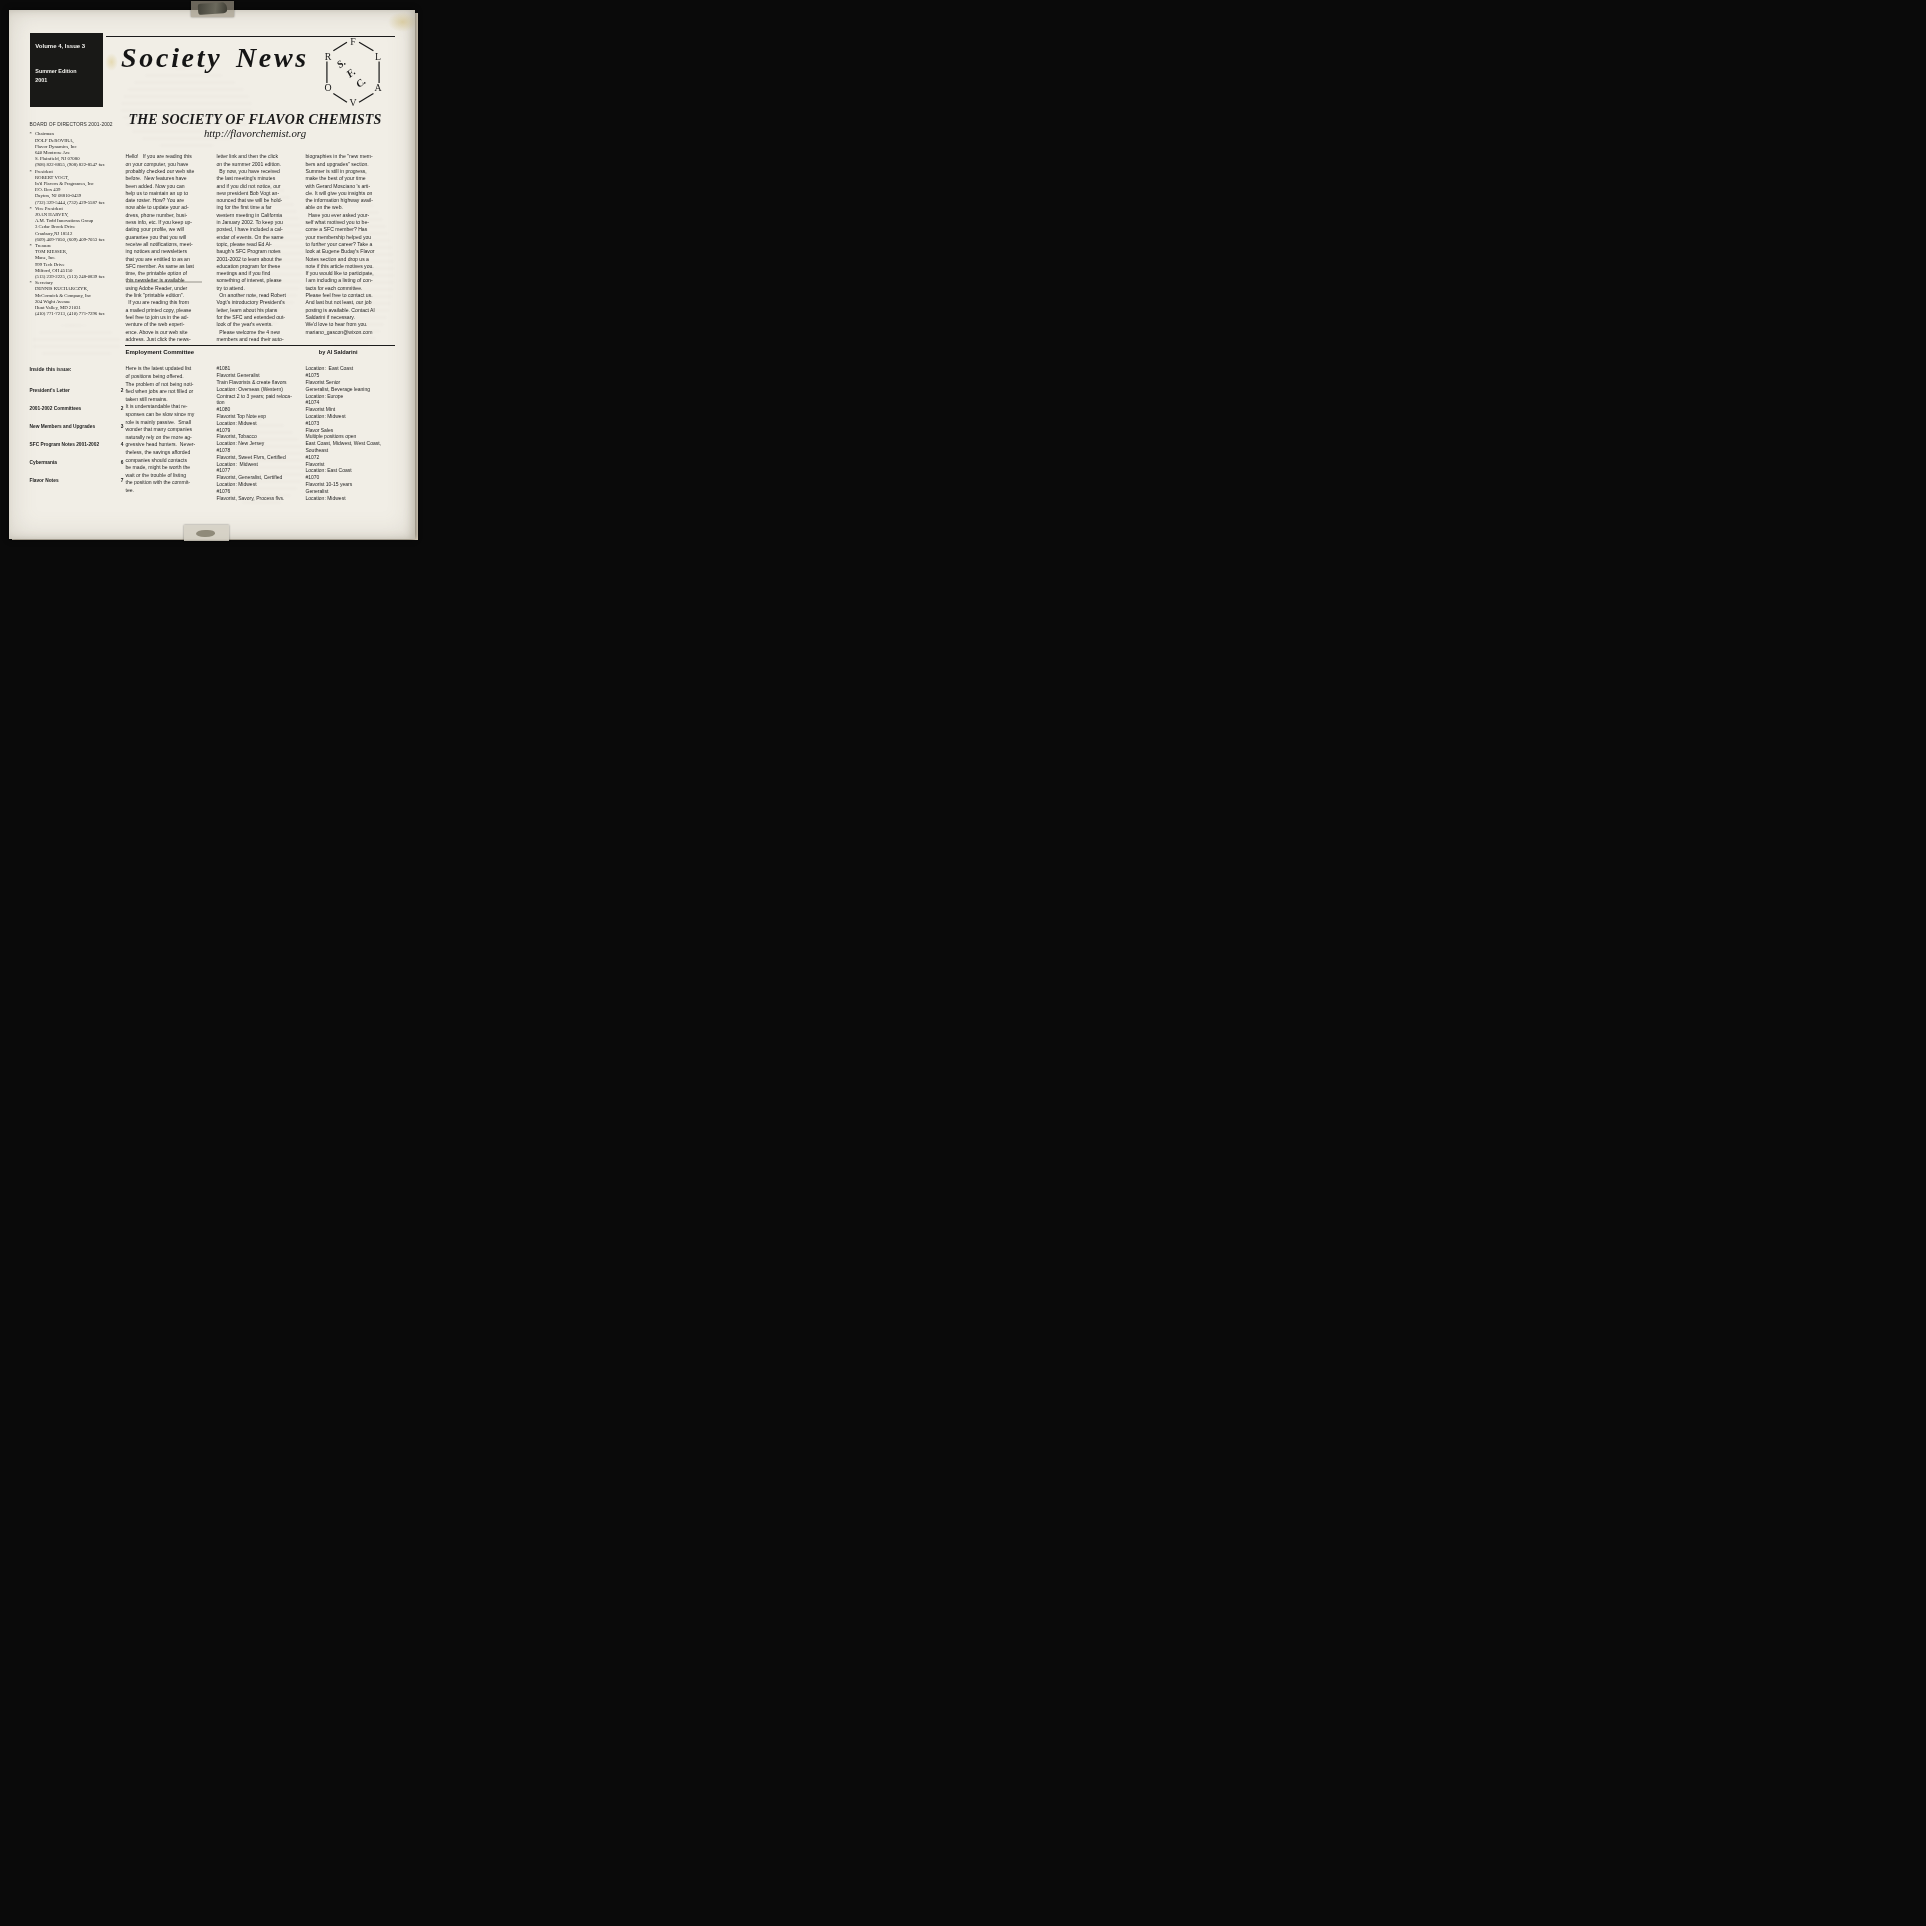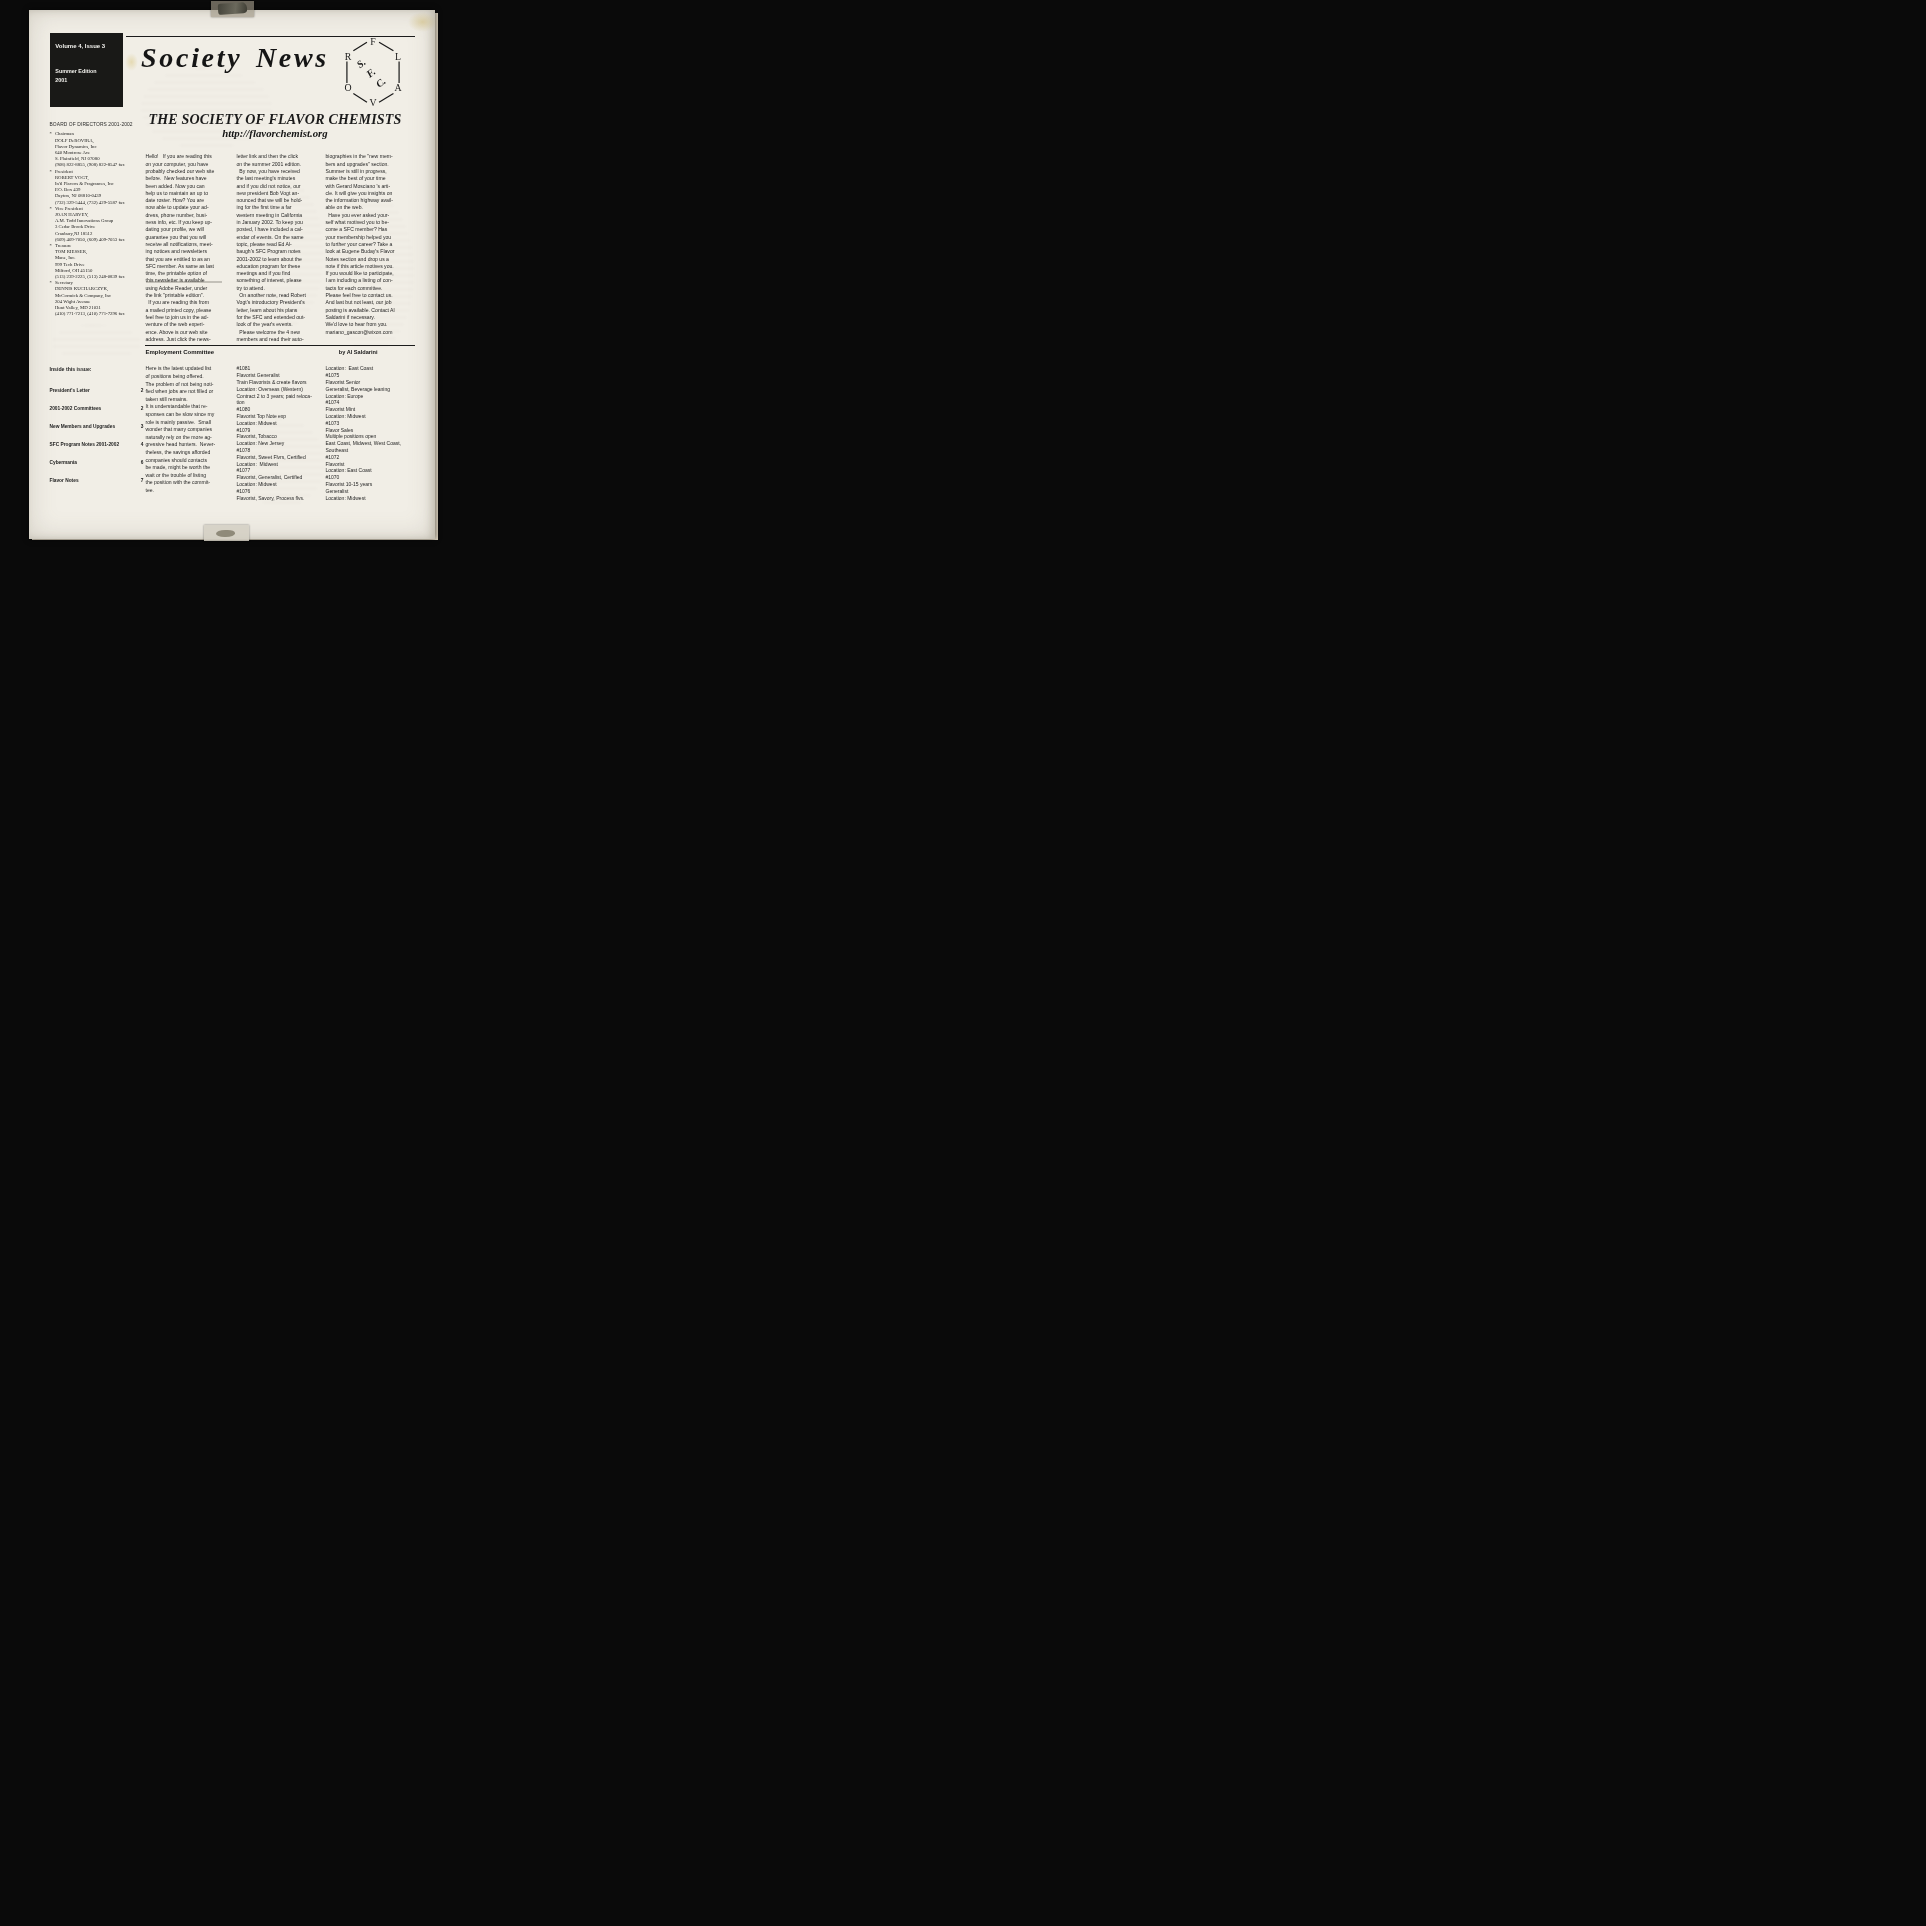--- a/index.html
+++ b/index.html
@@ -1,17 +1,17 @@
 <!DOCTYPE html>
 <html style="font-size:6.2px"><head>
 <meta charset="utf-8">
 <style>
   html,body{margin:0;padding:0;background:#0a0a0a;}
   .page{position:relative;width:424px;height:549px;background:#0a0a0a;overflow:hidden;
-        font-family:"Liberation Sans", sans-serif;color:#222;margin-left:20px;}
+        font-family:"Liberation Sans", sans-serif;color:#222;}
   .stack{position:absolute;left:11.6px;top:13px;width:406px;height:527px;background:#d8cfbc;}
   .paper{position:absolute;left:8.5px;top:10.4px;width:406px;height:529px;background:#f1eee6;
          box-shadow:inset 0 0 27px rgba(110,100,80,.22), inset -3.9px 0 7.7px rgba(120,110,88,.28),
                     0 0 5.4px rgba(0,0,0,.6);}
   
   .black-box{position:absolute;left:21px;top:23px;width:73px;height:74px;background:#191917;color:#f3f2ee;}
   .bb-line{position:absolute;left:5.8px;font-weight:bold;}
   .bb1{top:9.2px;font-size:6px;}
   .bb2{top:35px;font-size:5.4px;}
   .bb3{top:44px;font-size:5.4px;}
@@ -20,21 +20,21 @@
          font-family:"Liberation Serif", serif;font-style:italic;font-weight:bold;
          font-size:28px;letter-spacing:2.7px;word-spacing:3.9px;color:#151515;}
   .logo{position:absolute;left:313px;top:22.3px;}
   .logo text{font-family:"Liberation Serif", serif;fill:#1a1a1a;}
   .logo .outer{font-size:26px;font-weight:500;}
   .logo .inner{font-size:27px;font-style:italic;font-weight:bold;}
   .orgname{position:absolute;left:104px;top:102px;width:285px;text-align:center;
            font-family:"Liberation Serif", serif;font-style:italic;font-weight:bold;
            font-size:14px;letter-spacing:0.2px;color:#1b1b1b;}
   .url{position:absolute;left:104px;top:117px;width:285px;text-align:center;
-       font-family:"Liberation Serif", serif;font-style:italic;font-weight:bold;
+       font-family:"Liberation Serif", serif;font-style:italic;font-weight:normal;
        font-size:10.8px;color:#151515;}
   
   .board-heading{position:absolute;left:21px;top:112px;font-size:4.9px;color:#2a2a2a;letter-spacing:0.1px;}
   .board{position:absolute;left:21px;top:121px;width:96px;
          font-family:"Liberation Serif", serif;font-size:4.8px;line-height:6.2px;color:#222;}
   .member .role{display:flex;}
   .member .ast{display:inline-block;width:5.4px;}
   .member .lines{padding-left:5.4px;white-space:pre-wrap;}
   
   .toc{position:absolute;left:21px;top:356px;width:94px;}

